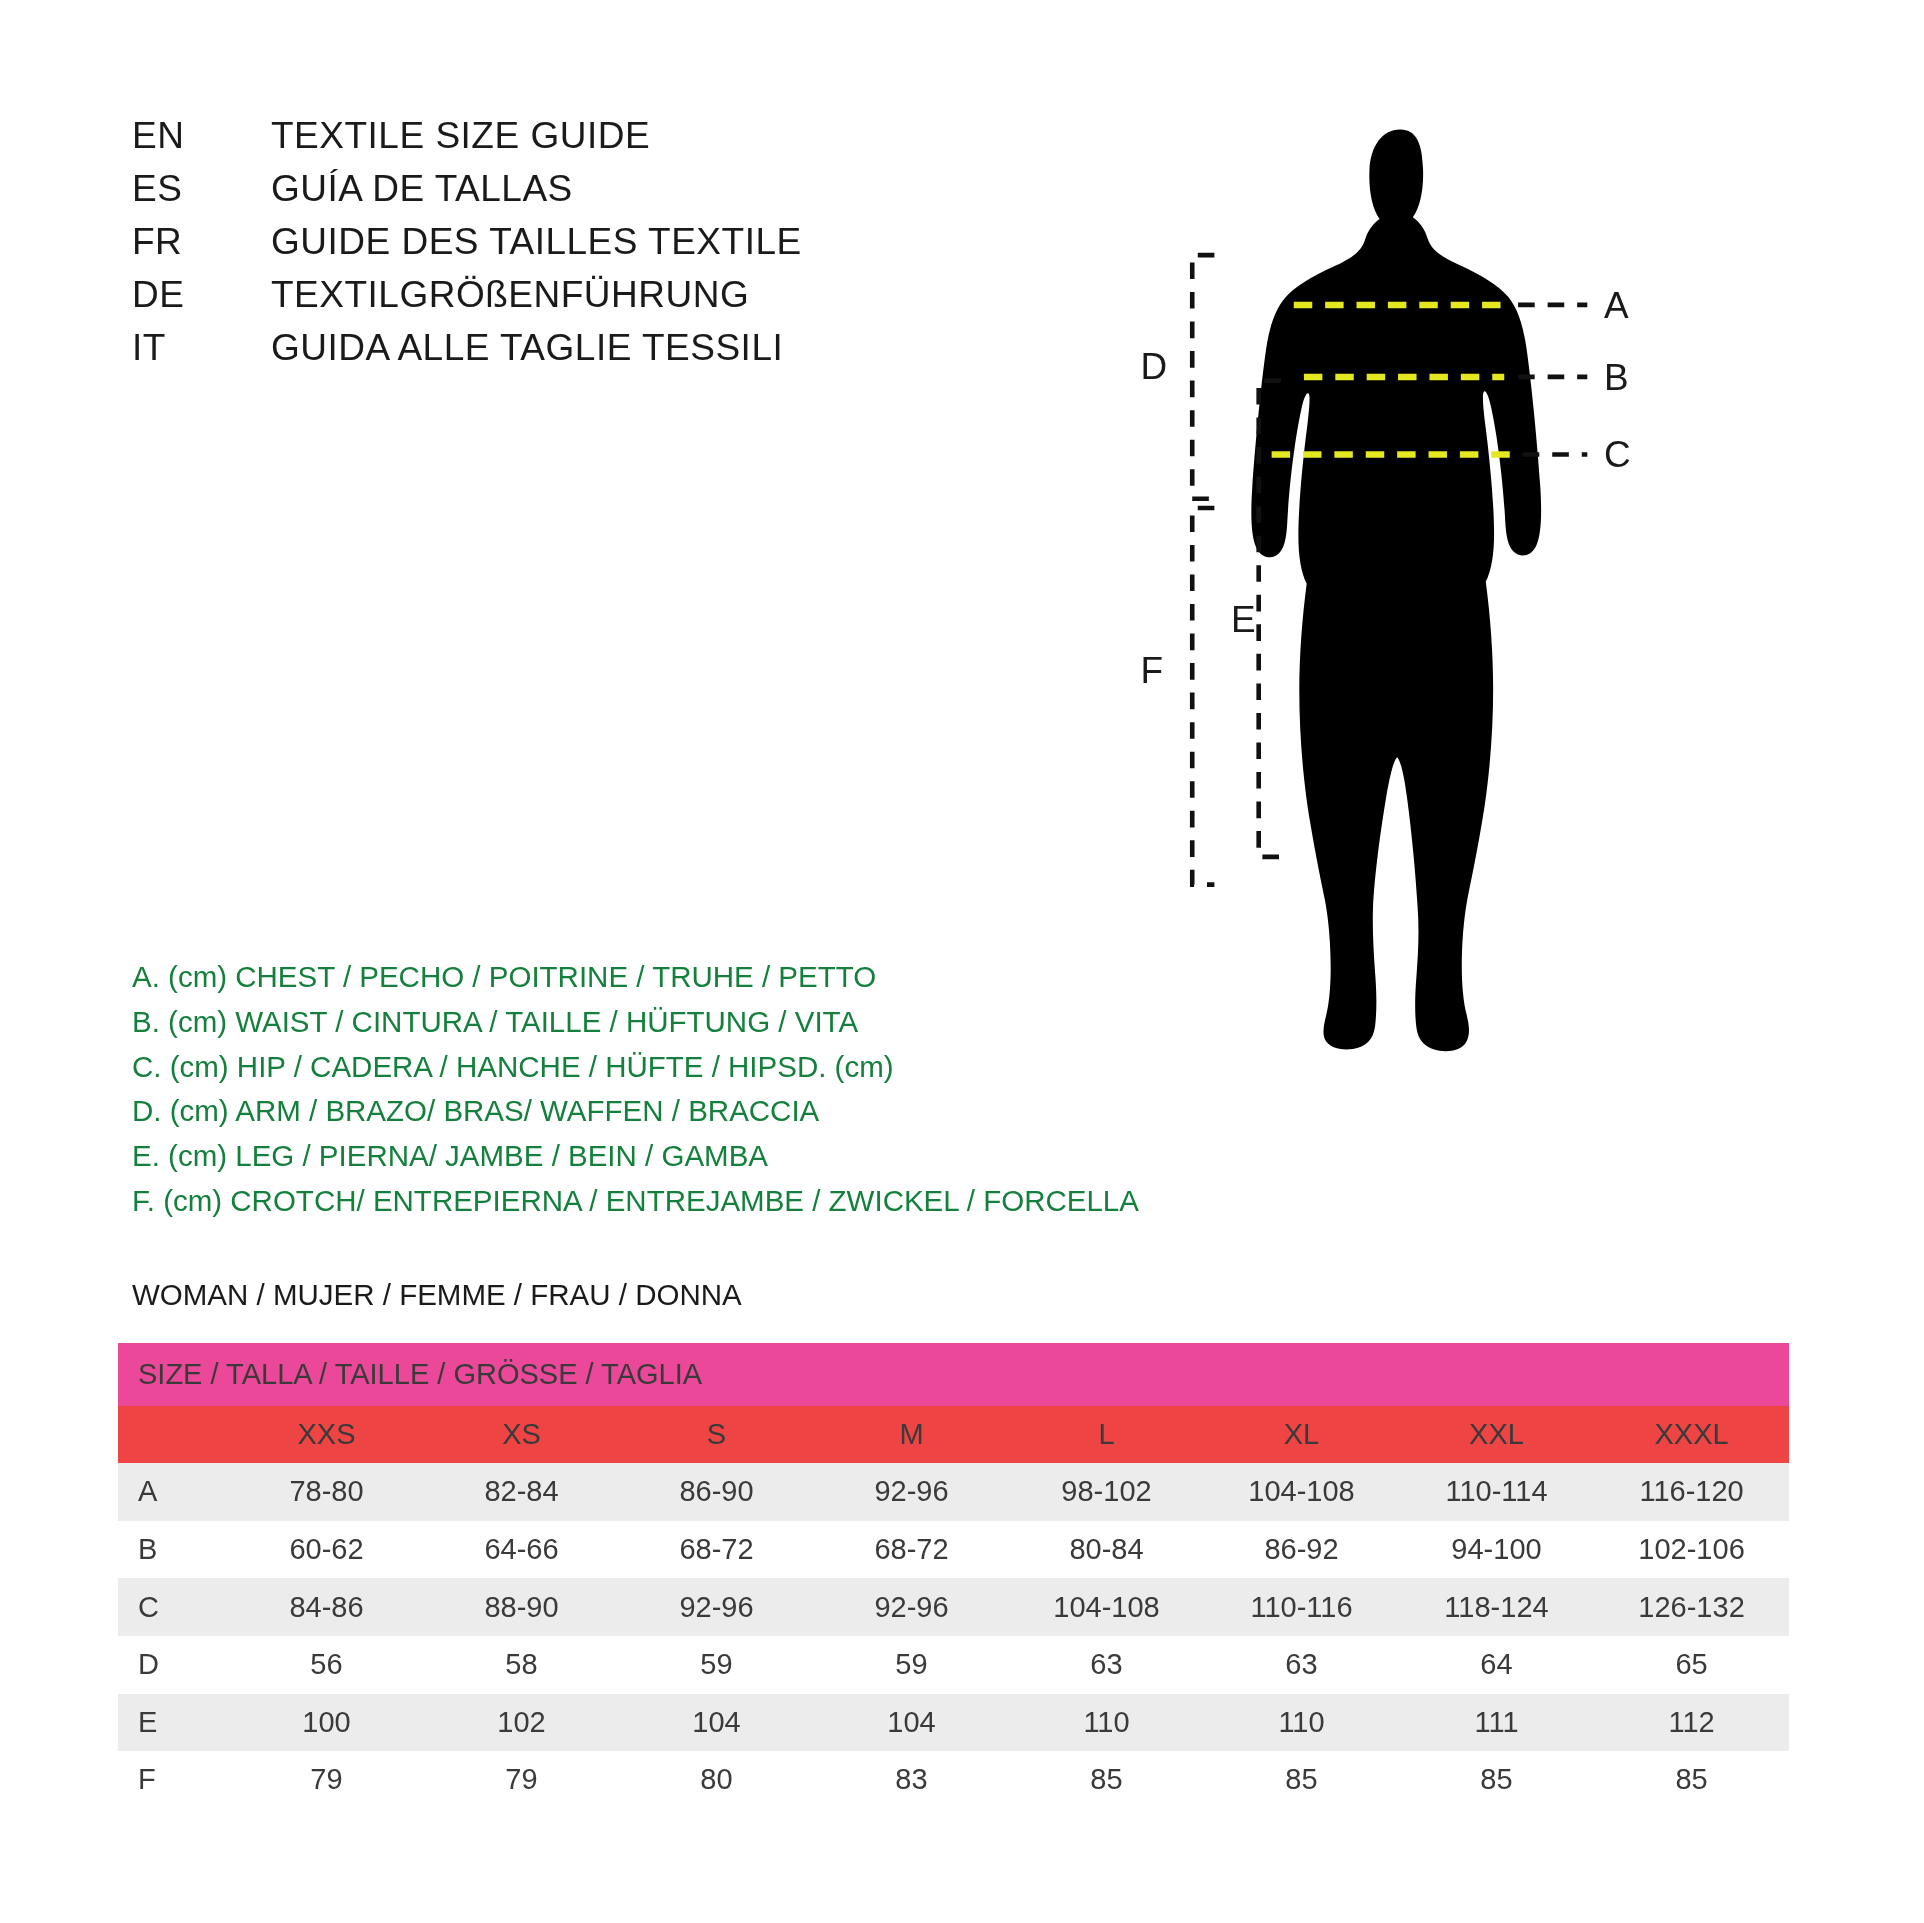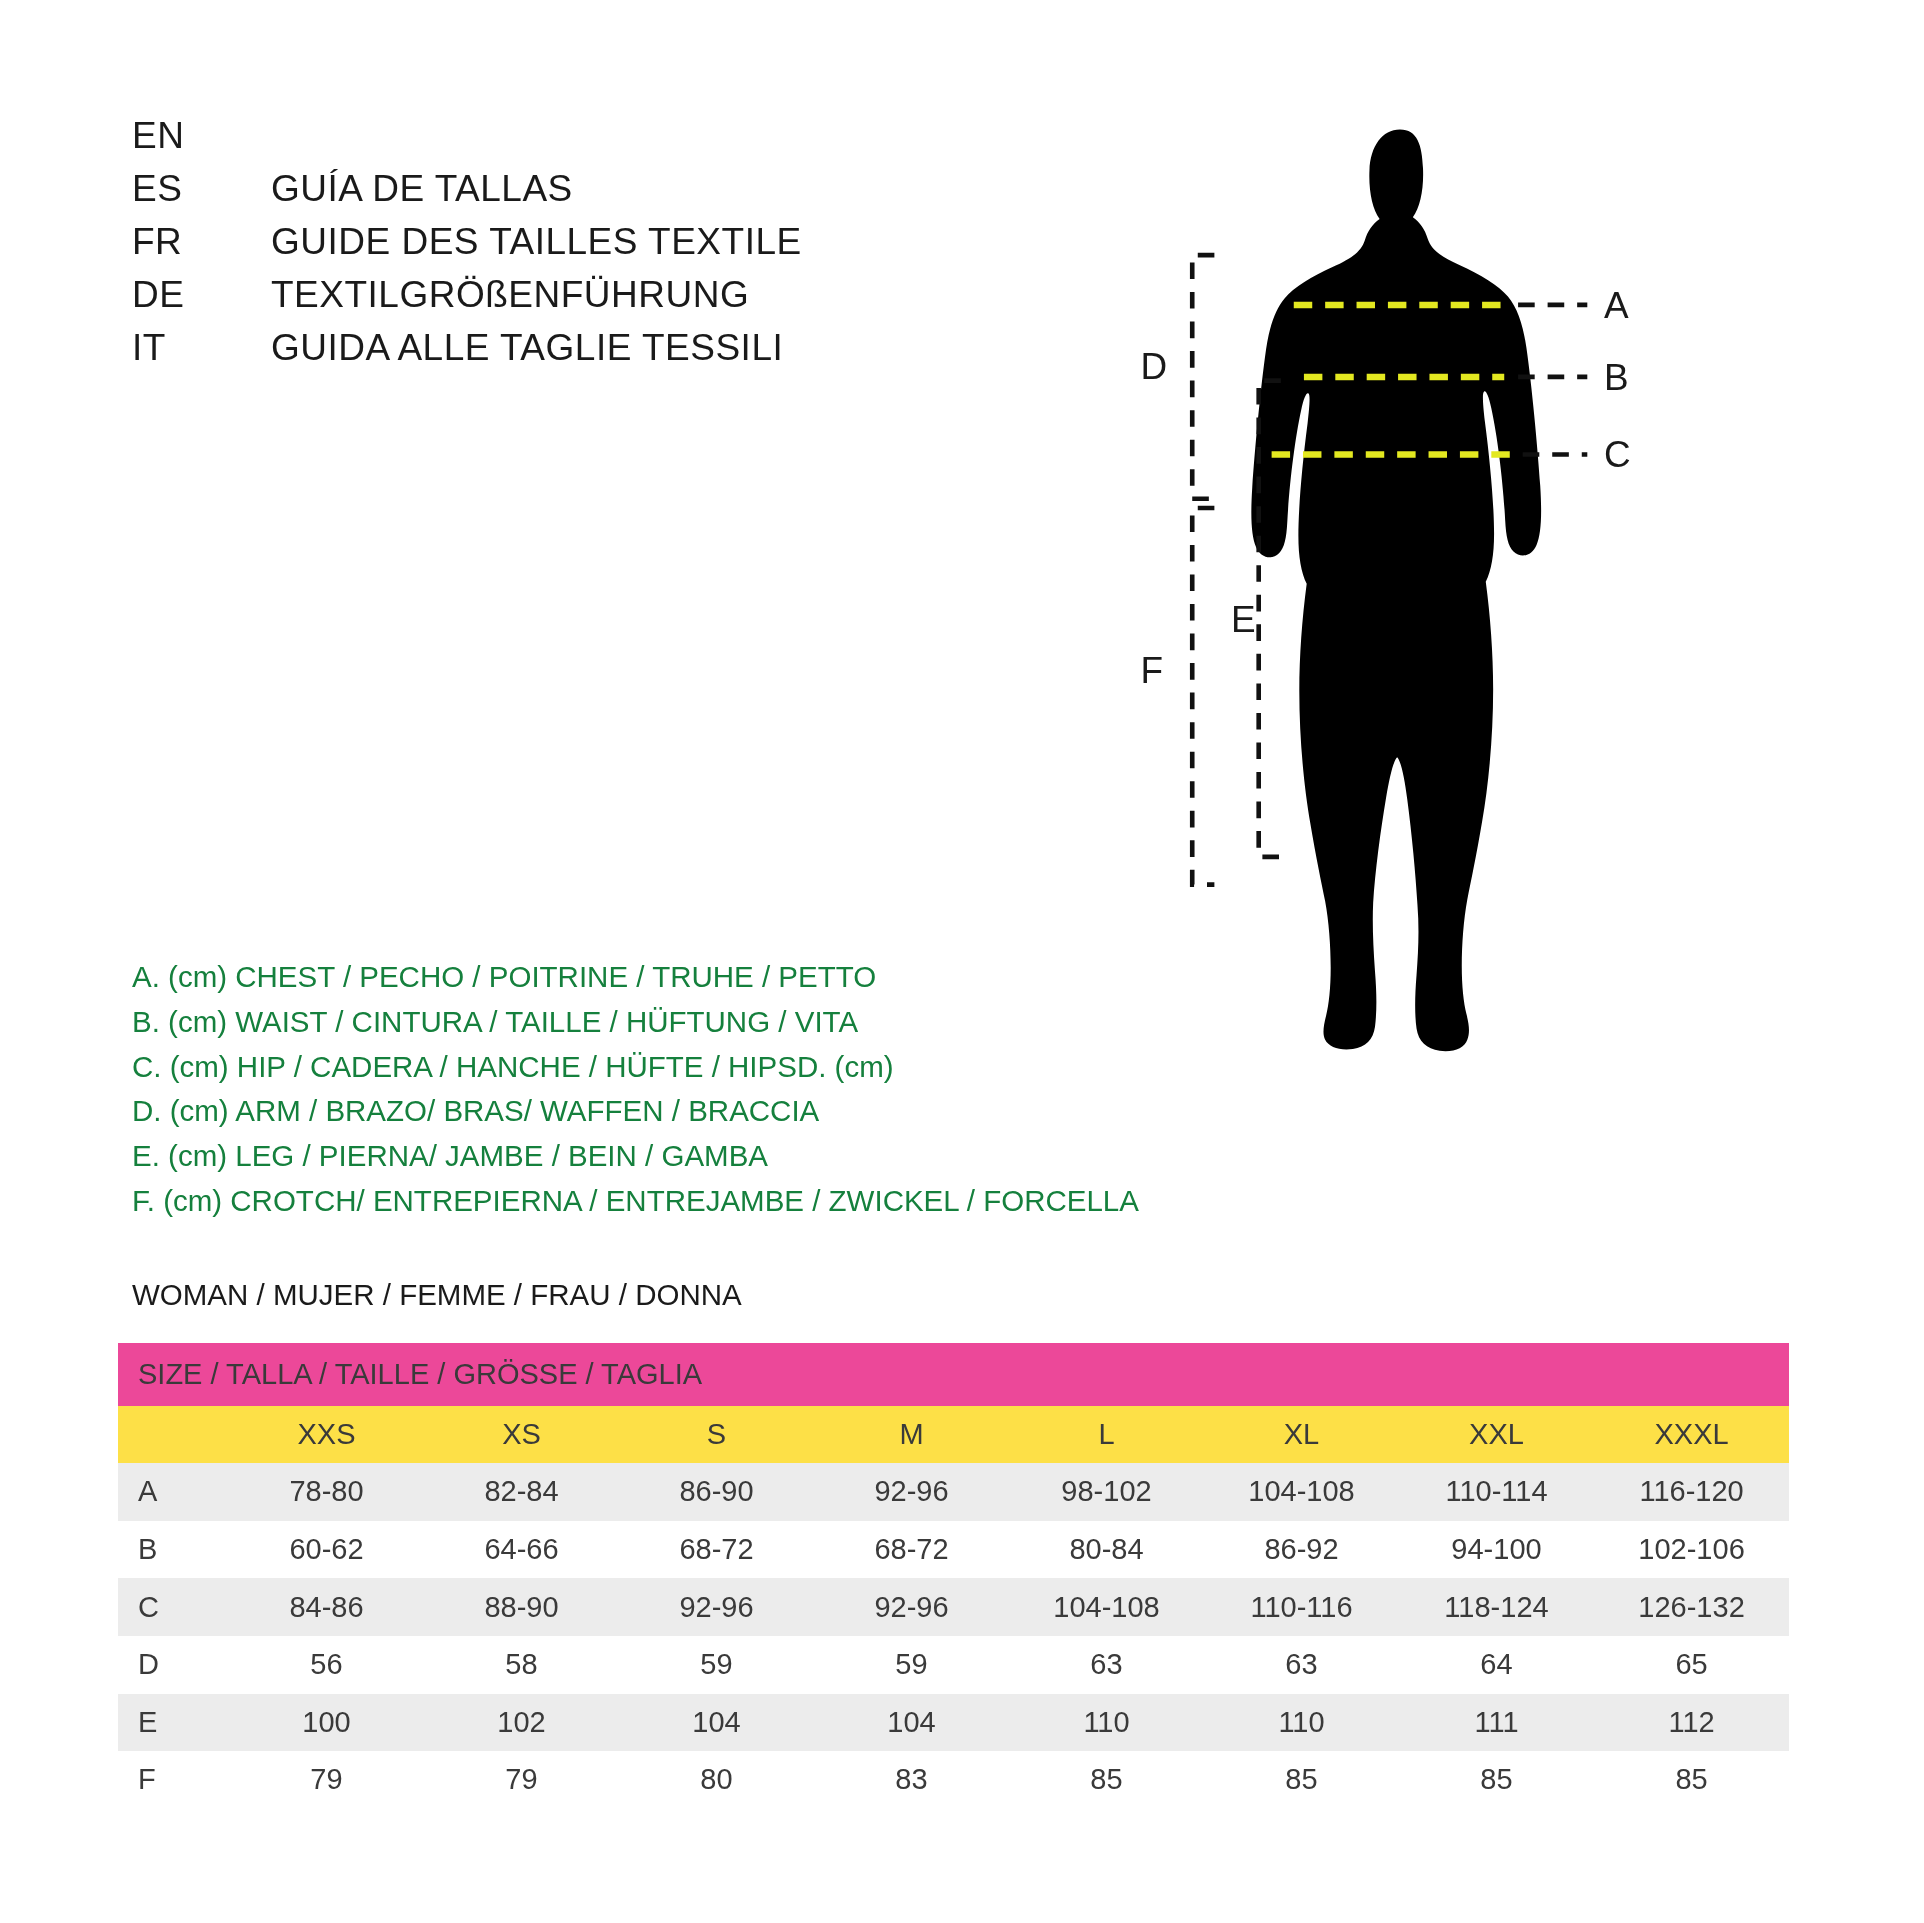--- a/index.html
+++ b/index.html
@@ -103,21 +103,21 @@
     text-align: left !important;
     padding-left: 20px !important;
   }
   .row-shade td {
     background: #ececec;
   }
   .row-plain td {
     background: #ffffff;
   }
   .sizes-row td {
-    background: #fde047;
+    background: #ef4444;
   }
 
   
   .figure-area {
     position: absolute;
     left: 1135px;
     top: 74px;
     width: 720px;
     height: 1108px;
   }
@@ -126,20 +126,21 @@
   }
 </style>
 </head>
 <body>
 
 <div class="page">
 
   <div class="title-block">
     <div class="title-row">
       <div class="title-lang">EN</div>
+      <div class="title-text">TEXTILE SIZE GUIDE</div>
     </div>
     <div class="title-row">
       <div class="title-lang">ES</div>
       <div class="title-text">GUÍA DE TALLAS</div>
     </div>
     <div class="title-row">
       <div class="title-lang">FR</div>
       <div class="title-text">GUIDE DES TAILLES TEXTILE</div>
     </div>
     <div class="title-row">

